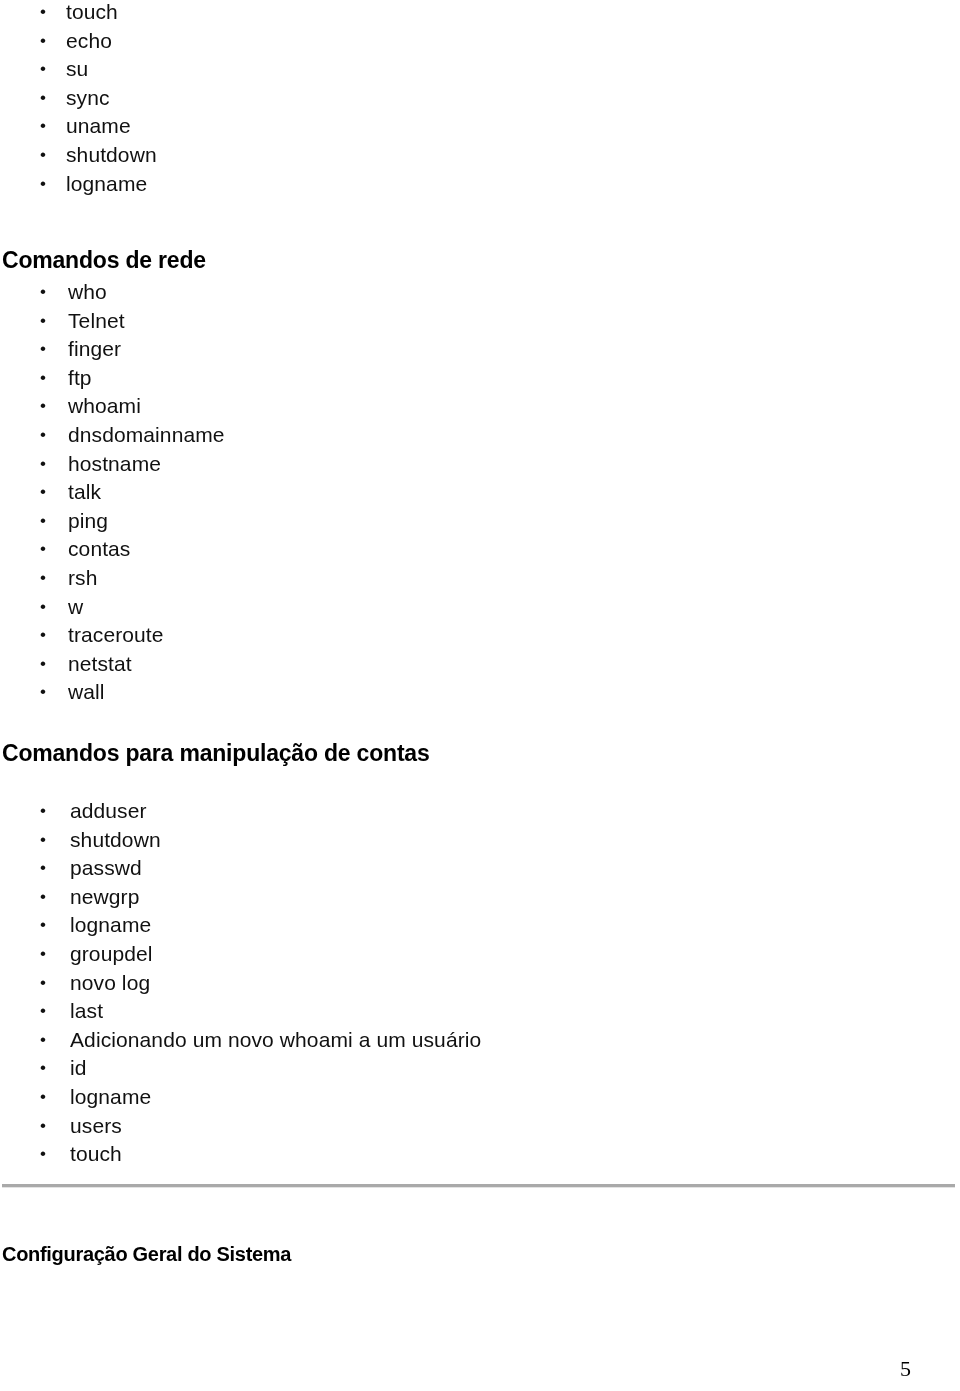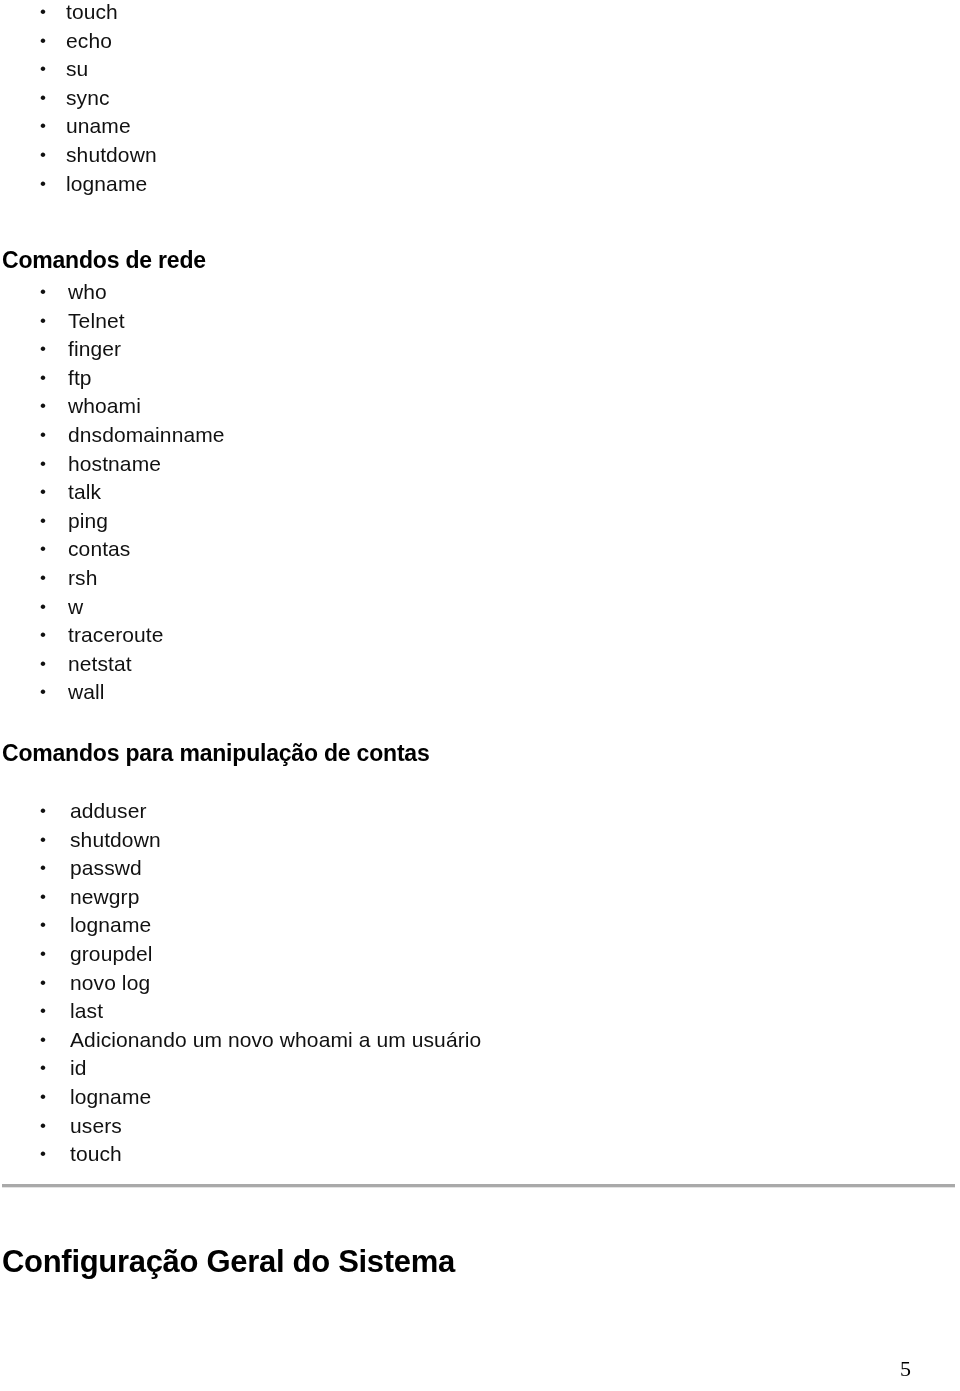--- a/index.html
+++ b/index.html
@@ -105,21 +105,21 @@
     border-top: 3px solid #a9a9a9;
     border-bottom: 1px solid #e3e3e3;
     box-sizing: border-box;
   }
 
   
   #heading-chapter {
     position: absolute;
     left: 2px;
     top: 1222px;
-    font-size: 31px;
+    font-size: 20px;
     font-weight: bold;
     line-height: 38px;
     color: #000000;
     white-space: nowrap;
     letter-spacing: -0.3px;
   }
 
   
   #page-number {
     position: absolute;

